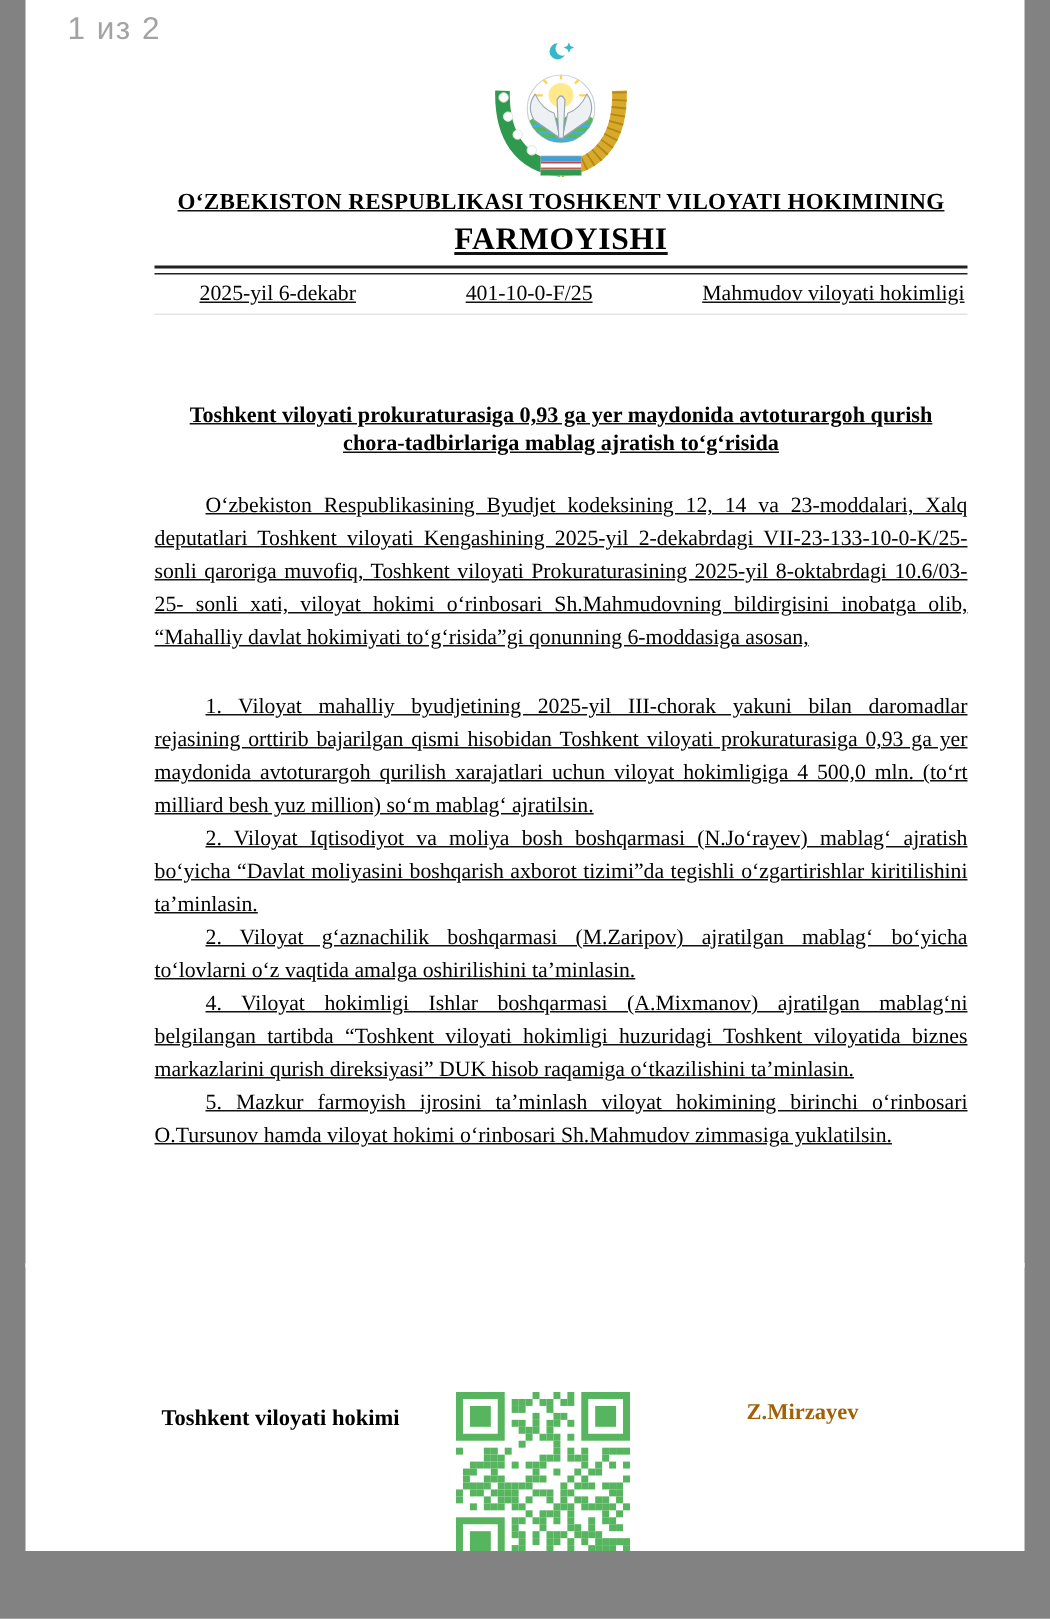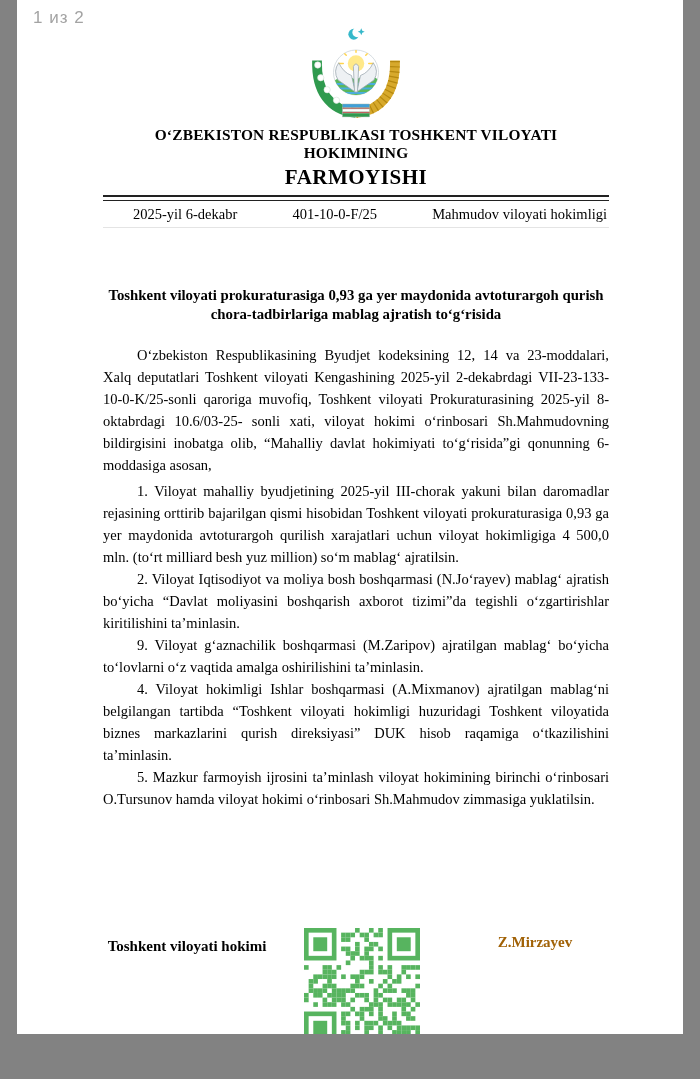--- a/index.html
+++ b/index.html
@@ -14,26 +14,26 @@
     position: absolute;
     left: 17px; width: 666px;
     background: #ffffff;
     box-sizing: border-box;
     color: #111;
   }
   .page-1 { top: 0; height: 845px; overflow: hidden; }
   .page-2 { top: 842px; height: 192px; overflow: hidden; }
 
   .page-indicator {
-    position: absolute; left: 16px; top: 8px;
+    position: absolute; left: 28px; top: 8px;
     font-family: "Liberation Sans", sans-serif;
-    font-size: 17px; color: #a3a3a3; letter-spacing: 1px;
-  }
-
-  .content { padding: 0 74px 0 86px; }
+    font-size: 21px; color: #a3a3a3; letter-spacing: 1px;
+  }
+
+  .content { padding: 0 38px 0 86px; text-decoration: underline; }
 
   .emblem-wrap { text-align: center; padding-top: 26px; height: 96px; }
 
   .org-line {
     text-align: center; font-weight: bold;
     font-size: 15.4px; margin-top: 4px; letter-spacing: 0.2px;
     color: #000;
   }
   .doc-type {
     text-align: center; font-weight: bold;
@@ -53,21 +53,21 @@
   .decree-title {
     font-weight: bold; text-align: center;
     font-size: 14.8px; line-height: 19px;
     max-width: 505px; margin: 58px auto 20px auto;
     color: #000;
   }
   .body-text p {
     margin: 0; font-size: 14.5px; line-height: 22px;
     text-align: justify; text-indent: 34px; color: #000;
   }
-  .body-text p.gap-above { margin-top: 4px; }
+  .body-text p.gap-above { margin-top: 24px; }
 
   .sig-row {
     display: flex; align-items: flex-start;
     padding: 86px 40px 0 60px;
   }
   .sig-left {
     flex: 0 0 220px; text-align: center;
     font-weight: bold; font-size: 15px; line-height: 31px;
     padding-top: 3px; color: #000;
   }
@@ -154,21 +154,21 @@
         <span>Mahmudov viloyati hokimligi</span>
       </div>
       <div class="thin-rule"></div>
 
       <div class="decree-title">Toshkent viloyati prokuraturasiga 0,93 ga yer maydonida avtoturargoh qurish chora-tadbirlariga mablag ajratish toʻgʻrisida</div>
 
       <div class="body-text">
         <p>Oʻzbekiston Respublikasining Byudjet kodeksining 12, 14 va 23-moddalari, Xalq deputatlari Toshkent viloyati Kengashining 2025-yil 2-dekabrdagi VII-23-133-10-0-K/25-sonli qaroriga muvofiq, Toshkent viloyati Prokuraturasining 2025-yil 8-oktabrdagi 10.6/03-25- sonli xati, viloyat hokimi oʻrinbosari Sh.Mahmudovning bildirgisini inobatga olib, “Mahalliy davlat hokimiyati toʻgʻrisida”gi qonunning 6-moddasiga asosan,</p>
         <p class="gap-above">1. Viloyat mahalliy byudjetining 2025-yil III-chorak yakuni bilan daromadlar rejasining orttirib bajarilgan qismi hisobidan Toshkent viloyati prokuraturasiga 0,93 ga yer maydonida avtoturargoh qurilish xarajatlari uchun viloyat hokimligiga 4 500,0 mln. (toʻrt milliard besh yuz million) soʻm mablagʻ ajratilsin.</p>
         <p>2. Viloyat Iqtisodiyot va moliya bosh boshqarmasi (N.Joʻrayev) mablagʻ ajratish boʻyicha “Davlat moliyasini boshqarish axborot tizimi”da tegishli oʻzgartirishlar kiritilishini ta’minlasin.</p>
-        <p>9. Viloyat gʻaznachilik boshqarmasi (M.Zaripov) ajratilgan mablagʻ boʻyicha toʻlovlarni oʻz vaqtida amalga oshirilishini ta’minlasin.</p>
+        <p>2. Viloyat gʻaznachilik boshqarmasi (M.Zaripov) ajratilgan mablagʻ boʻyicha toʻlovlarni oʻz vaqtida amalga oshirilishini ta’minlasin.</p>
         <p>4. Viloyat hokimligi Ishlar boshqarmasi (A.Mixmanov) ajratilgan mablagʻni belgilangan tartibda “Toshkent viloyati hokimligi huzuridagi Toshkent viloyatida biznes markazlarini qurish direksiyasi” DUK hisob raqamiga oʻtkazilishini ta’minlasin.</p>
         <p>5. Mazkur farmoyish ijrosini ta’minlash viloyat hokimining birinchi oʻrinbosari O.Tursunov hamda viloyat hokimi oʻrinbosari Sh.Mahmudov zimmasiga yuklatilsin.</p>
       </div>
     </div>
 
     <div class="page-indicator">1 из 2</div>
   </div>
 
   <div class="page page-2">
     <div class="sig-row">

